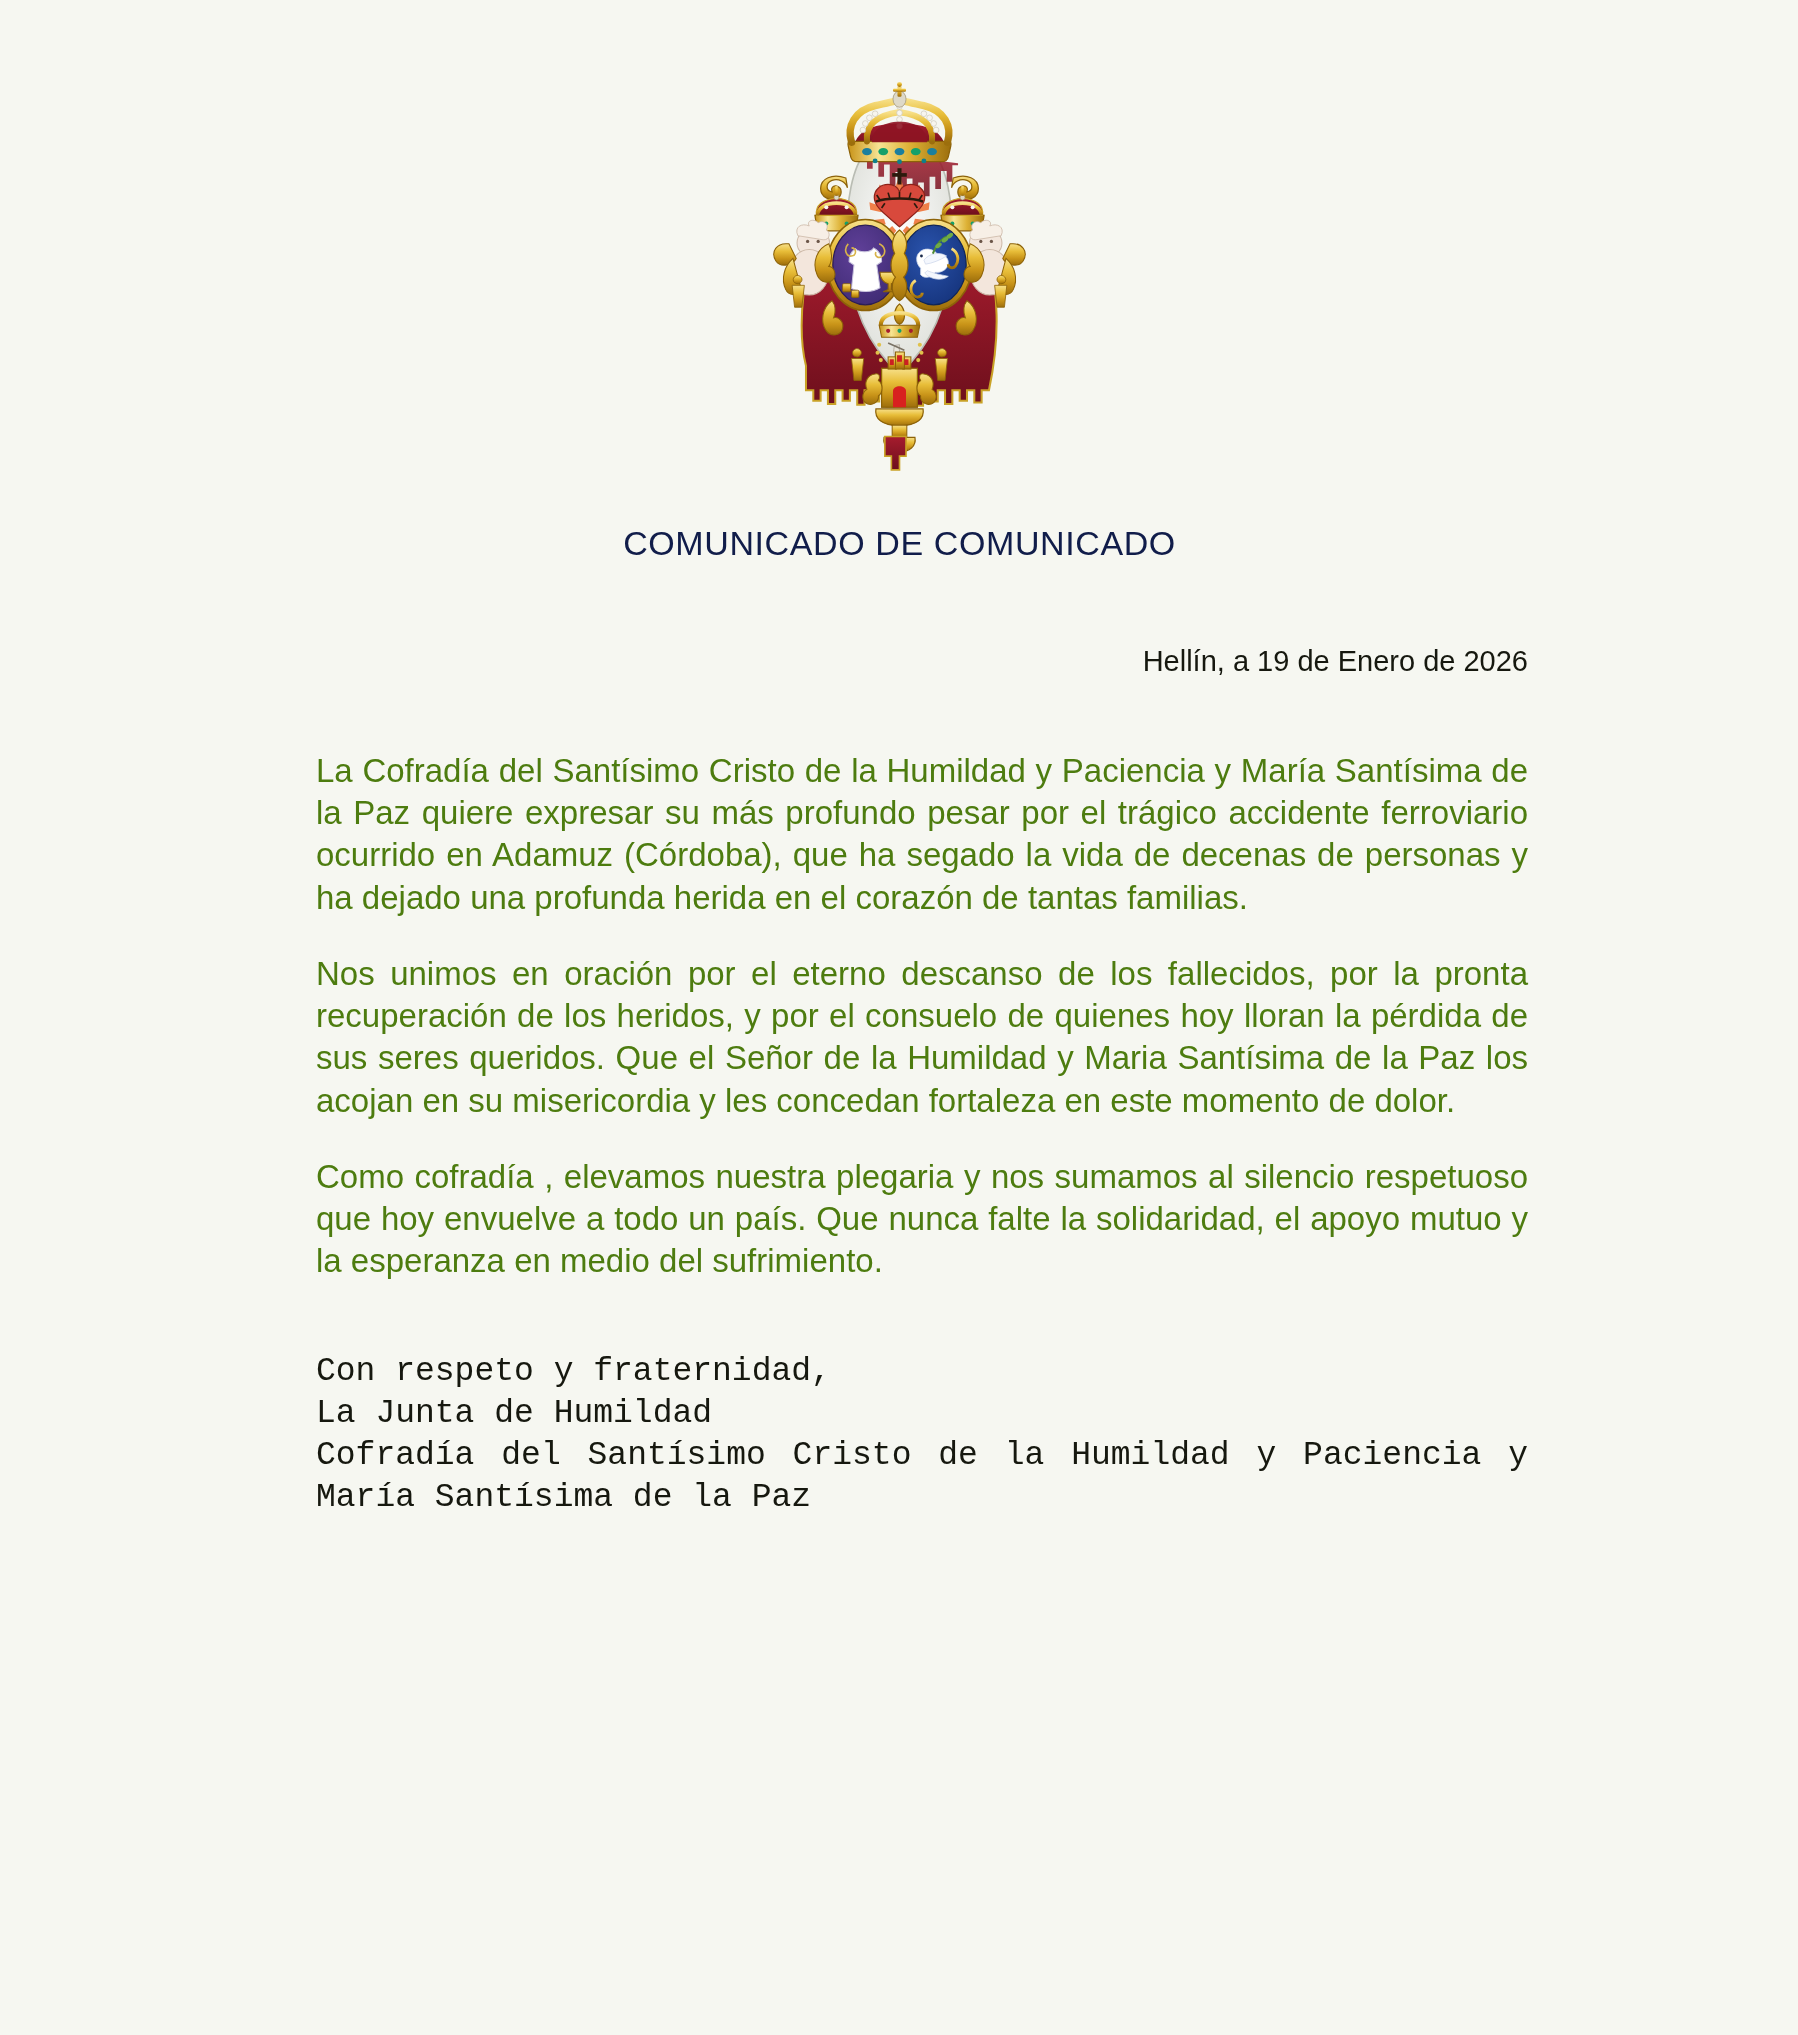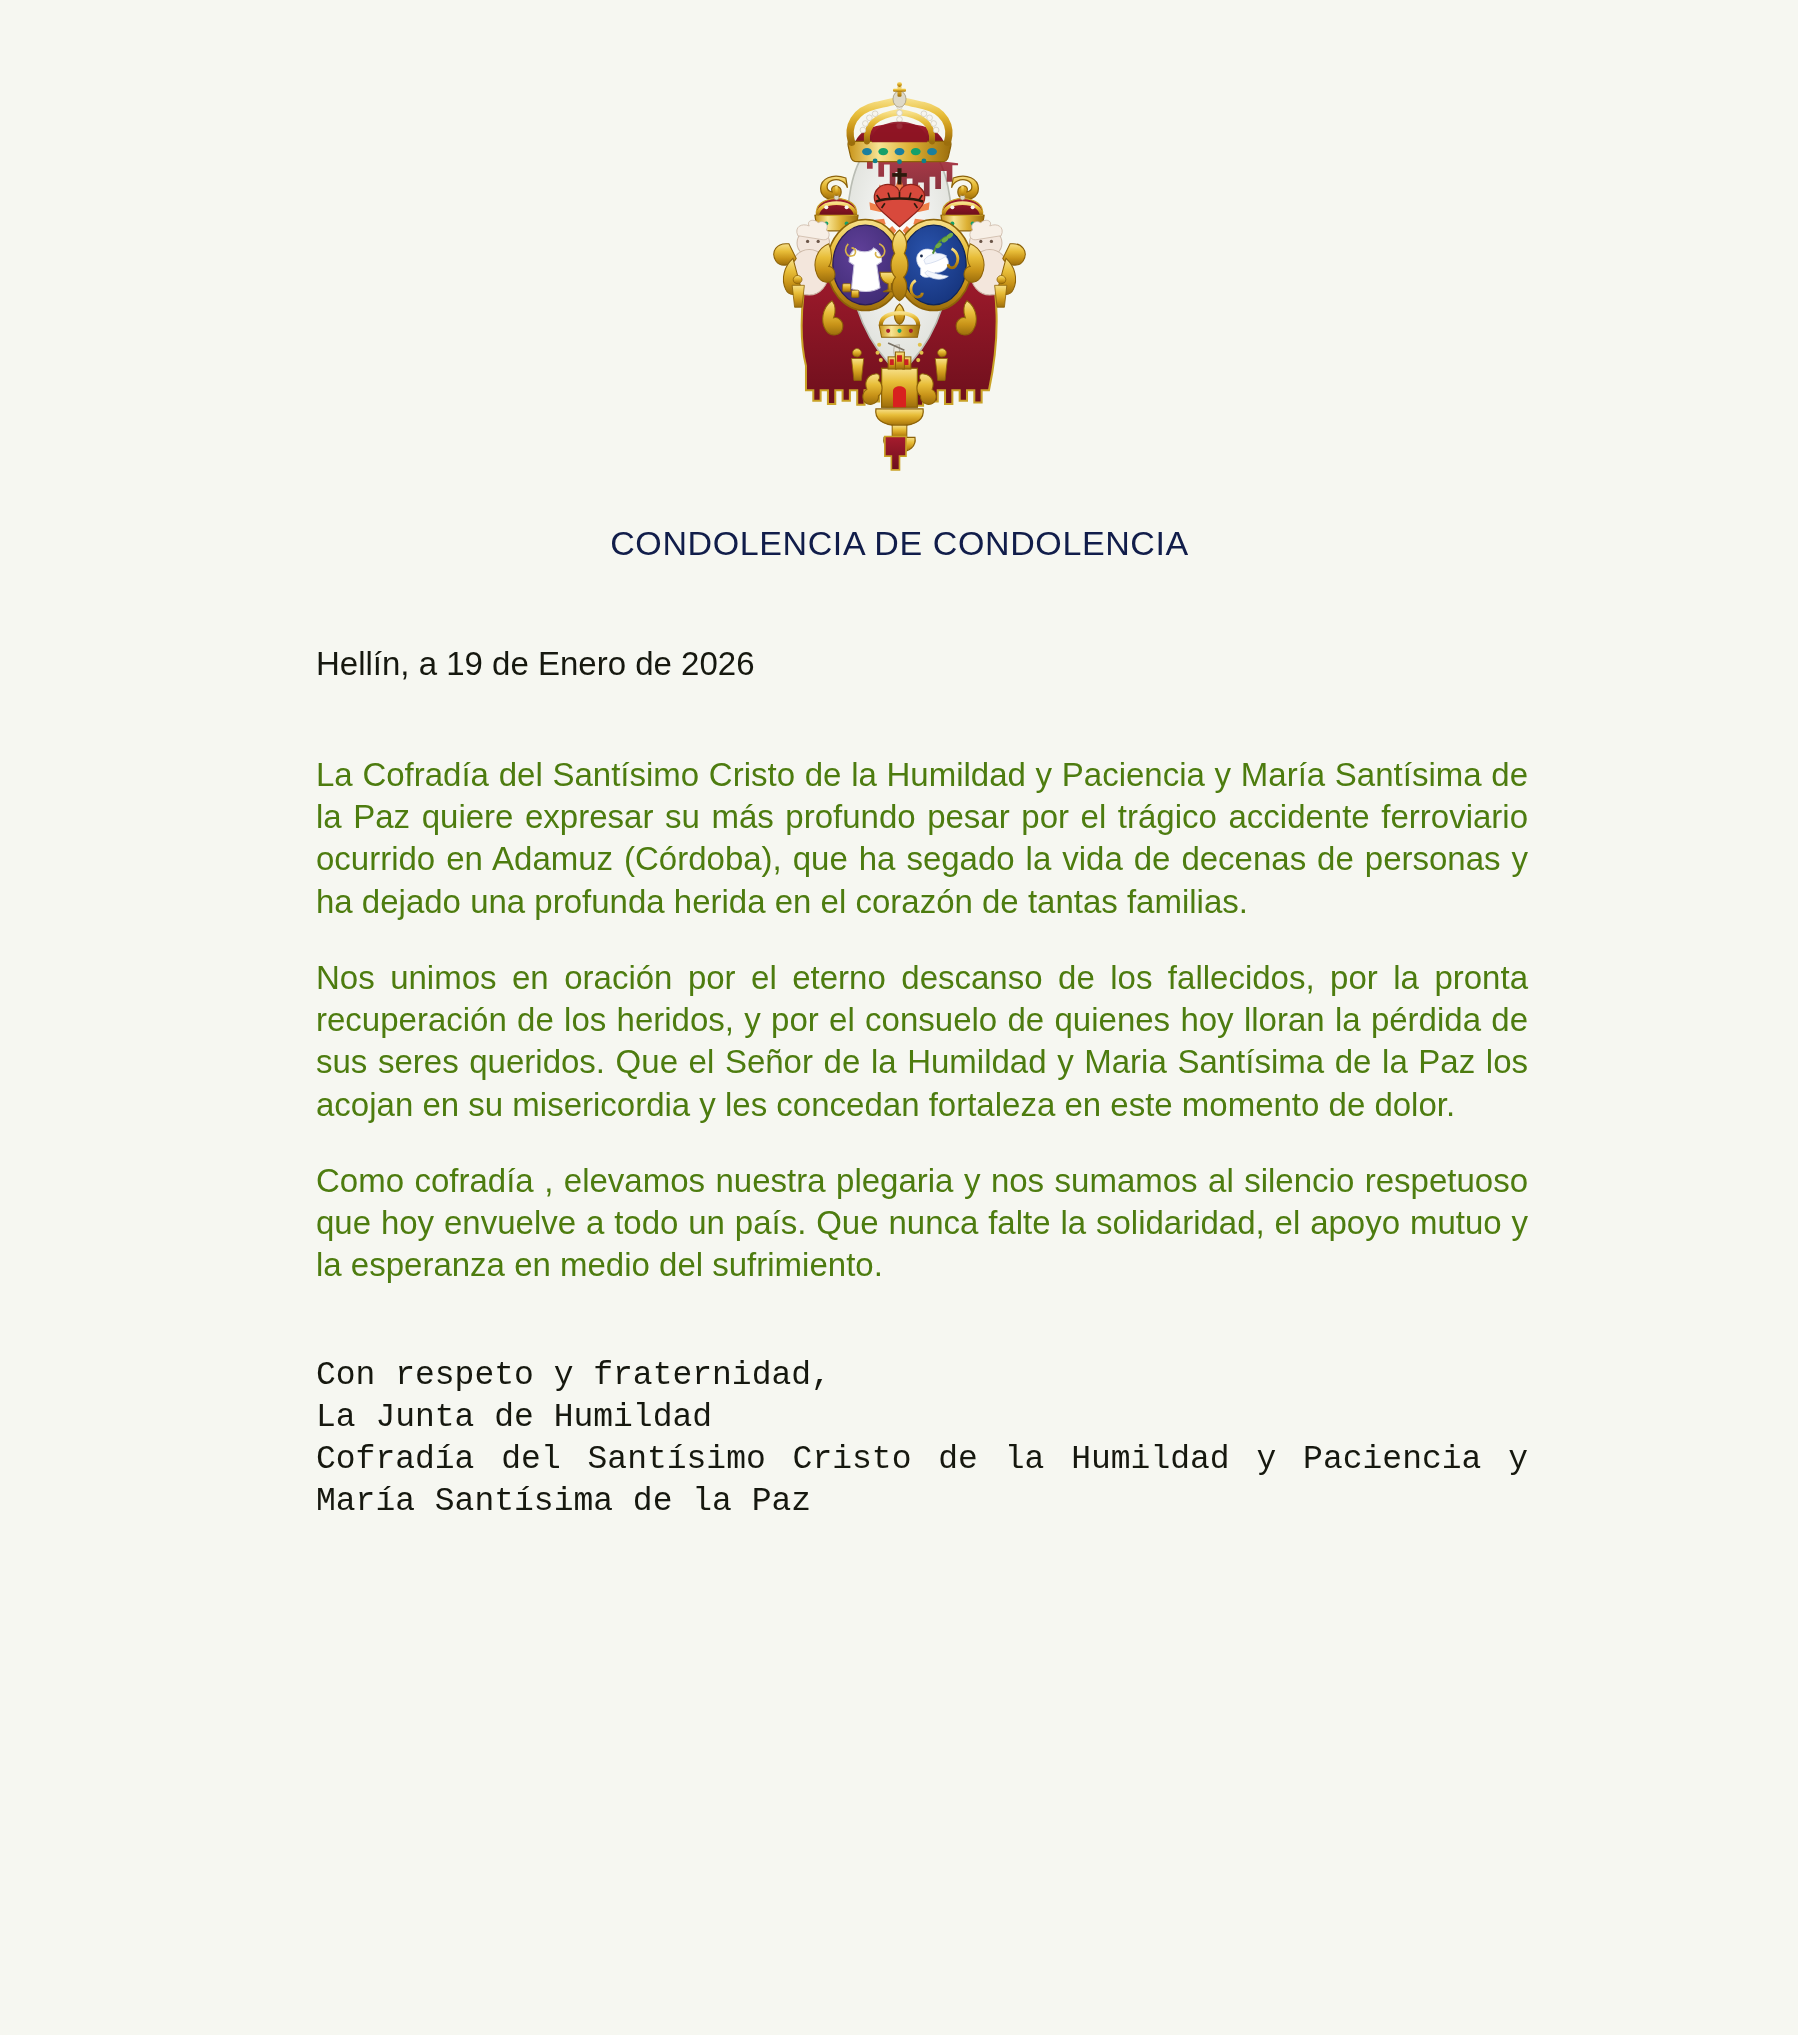--- a/index.html
+++ b/index.html
@@ -55,24 +55,24 @@
 
   
   .body-col {
     position: absolute;
     top: 647px;
     left: 316px;
     width: 1212px;
   }
 
   .line-left {
-    font-size: 33px;
+    font-size: 29px;
     line-height: 1.0;
     color: #16180f;
-    text-align: left;
+    text-align: right;
     margin: 0;
   }
 
   .para {
     font-size: 33px;
     line-height: 1.28;
     color: #4d7c0f;
     text-align: justify;
     text-justify: inter-word;
     margin: 0;
@@ -394,21 +394,21 @@
         <g>
           <path d="M492 676 C502 666 488 652 478 660 C468 668 478 680 486 678 Z" fill="url(#gold)" stroke="#8c6208" stroke-width="2"></path>
           <path d="M468 682 L498 682 L492 736 L474 736 Z" fill="url(#gold)" stroke="#8c6208" stroke-width="2"></path>
         </g>
       </g>
 
       <path d="M344 874 l0 48 16 0 0 34 20 0 0 -34 16 0 0 -48 Z" fill="url(#crim)" stroke="#c9a227" stroke-width="4"></path>
     </svg>
   </div>
 
-  <div class="doc-title">CONDOLENCIA DE CONDOLENCIA</div>
+  <div class="doc-title">COMUNICADO DE COMUNICADO</div>
 
   <div class="body-col">
     <p class="line-left">Hellín, a 19 de Enero de 2026</p>
     <div class="gap-lg"></div>
     <div class="gap-lg"></div>
     <p class="para">La Cofradía del Santísimo Cristo de la Humildad y Paciencia y María Santísima de la Paz quiere expresar su más profundo pesar por el trágico accidente ferroviario ocurrido en Adamuz (Córdoba), que ha segado la vida de decenas de personas y ha dejado una profunda herida en el corazón de tantas familias.</p>
     <div class="gap-md"></div>
     <p class="para">Nos unimos en oración por el eterno descanso de los fallecidos, por la pronta recuperación de los heridos, y por el consuelo de quienes hoy lloran la pérdida de sus seres queridos. Que el Señor de la Humildad y Maria Santísima de la Paz los acojan en su misericordia y les concedan fortaleza en este momento de dolor.</p>
     <div class="gap-md"></div>
     <p class="para">Como cofradía , elevamos nuestra plegaria y nos sumamos al silencio respetuoso que hoy envuelve a todo un país. Que nunca falte la solidaridad, el apoyo mutuo y la esperanza en medio del sufrimiento.</p>

